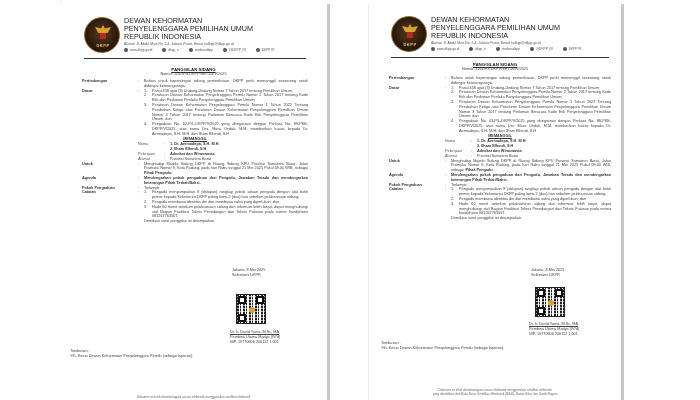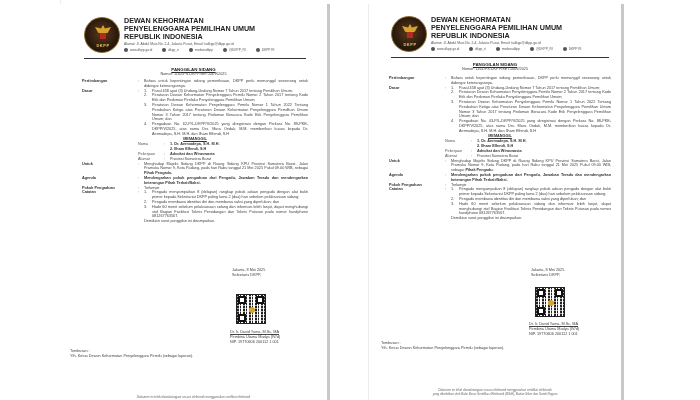--- a/index.html
+++ b/index.html
@@ -33,21 +33,21 @@
   }
   .logo .shield {
     position: absolute; left: 15px; top: 15px; width: 6px; height: 6px; background: #b42a1e;
   }
   .logo .lbl {
     position: absolute; left: 0; width: 36px; top: 25px; text-align: center;
     font-size: 4px; font-weight: bold; color: #e5c46a; letter-spacing: 0.5px;
   }
   .kop-title {
     position: absolute; left: 40px; top: 3px;
-    font-size: 7.2px; font-weight: bold; line-height: 8px; color: #222;
+    font-size: 7.2px; font-weight: normal; line-height: 8px; color: #222;
   }
   .kop-addr {
     position: absolute; left: 40px; top: 28px; font-size: 3.4px; color: #555; white-space: nowrap;
   }
   .kop-social {
     position: absolute; left: 40px; top: 34px; display: flex; gap: 10px; white-space: nowrap;
   }
   .soc { display: flex; align-items: center; gap: 2px; font-size: 3.2px; color: #555; }
   .soc-ic { width: 4px; height: 4px; border-radius: 50%; background: #555; display: inline-block; }
   .kop-rule {

